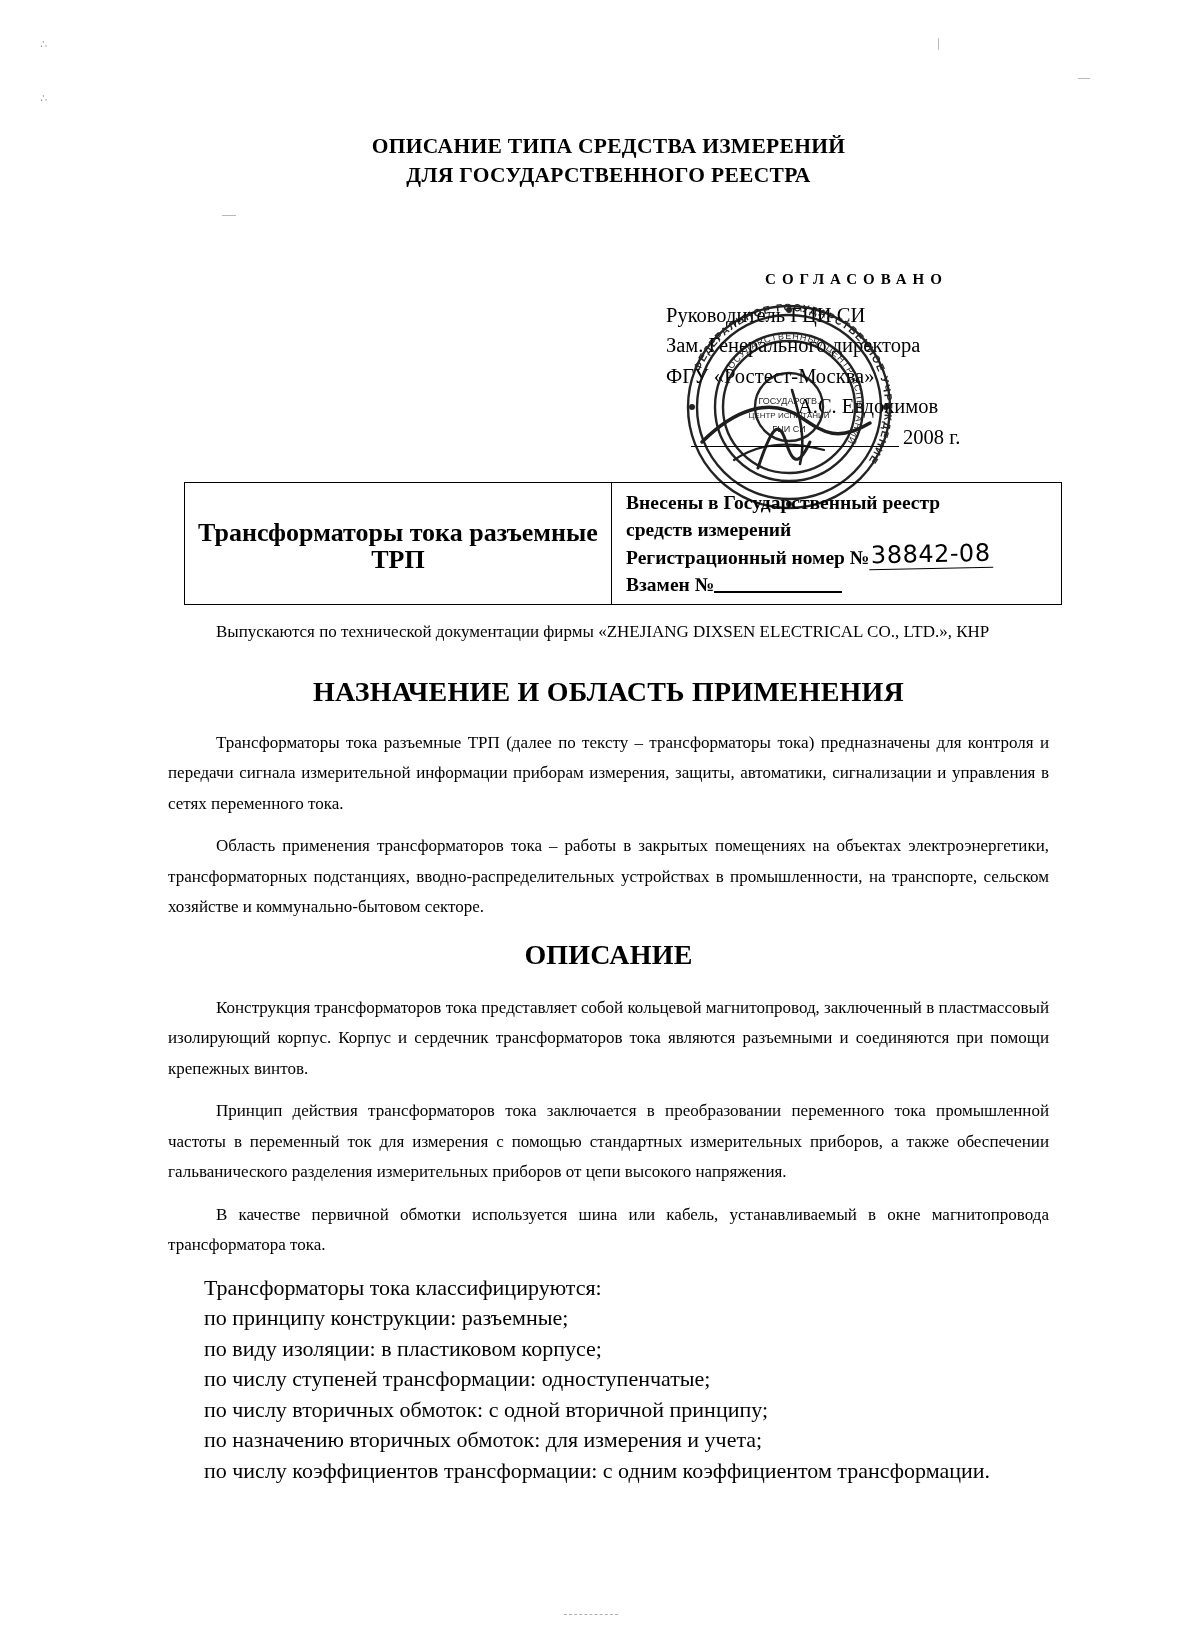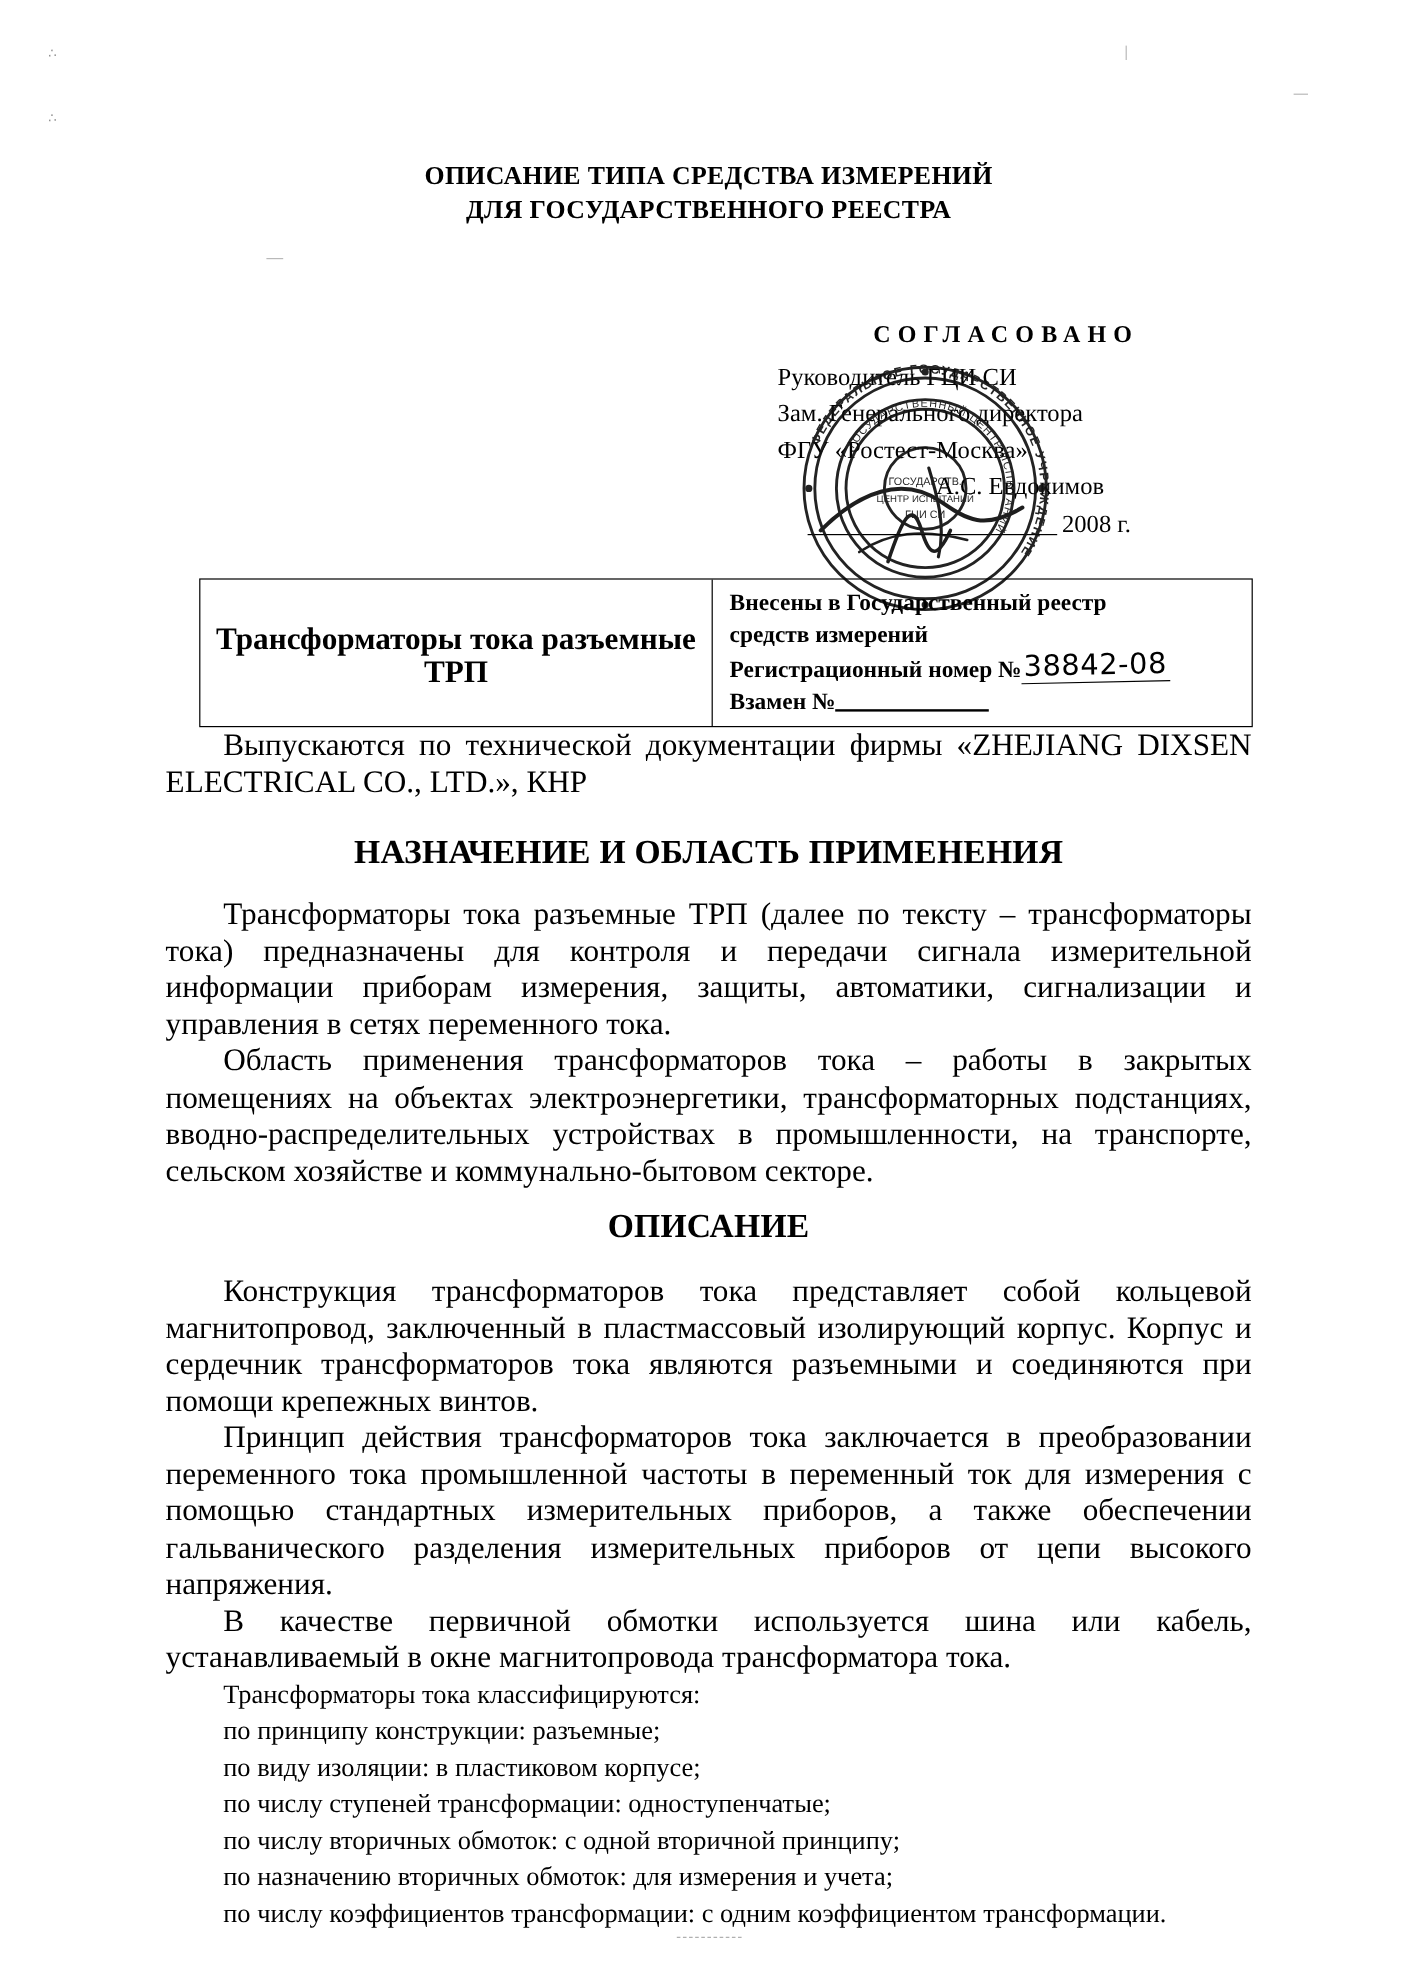--- a/index.html
+++ b/index.html
@@ -29,21 +29,21 @@
     transform: rotate(-6deg);
     opacity: .85;
   }
   .edge-mark {
     position: absolute;
     background: #b9b9b9;
   }
 
   .content {
     position: absolute;
-    left: 138px;
+    left: 156px;
     top: 0;
     width: 905px;
   }
 
   
   .doc-title {
     margin-top: 132px;
     text-align: center;
     font-weight: bold;
     font-size: 21.5px;
@@ -57,21 +57,21 @@
     position: relative;
     margin-top: 74px;
     margin-left: 510px;
     width: 395px;
     font-size: 20.5px;
     line-height: 30.5px;
   }
   .approval .soglasovano {
     font-weight: bold;
     letter-spacing: 6px;
-    font-size: 20px;
+    font-size: 15px;
     text-align: center;
     padding-right: 14px;
     margin-bottom: 5px;
   }
   .approval .appr-line {
     text-align: left;
     white-space: nowrap;
   }
   .appr-name { padding-left: 132px; }
   .appr-date { padding-left: 25px; }
@@ -140,22 +140,22 @@
   .blank-rule {
     display: inline-block;
     width: 128px;
     border-bottom: 2px solid #000;
     height: 16px;
     vertical-align: -2px;
   }
 
   
   p.body {
-    margin: 0;
-    font-size: 26px;
+    margin: 12px;
+    font-size: 17px;
     line-height: 30.5px;
     text-align: justify;
     text-indent: 48px;
   }
   .manufact {
     margin-top: 8px;
     margin-left: 0;
     width: 905px;
   }
   h2.section {

